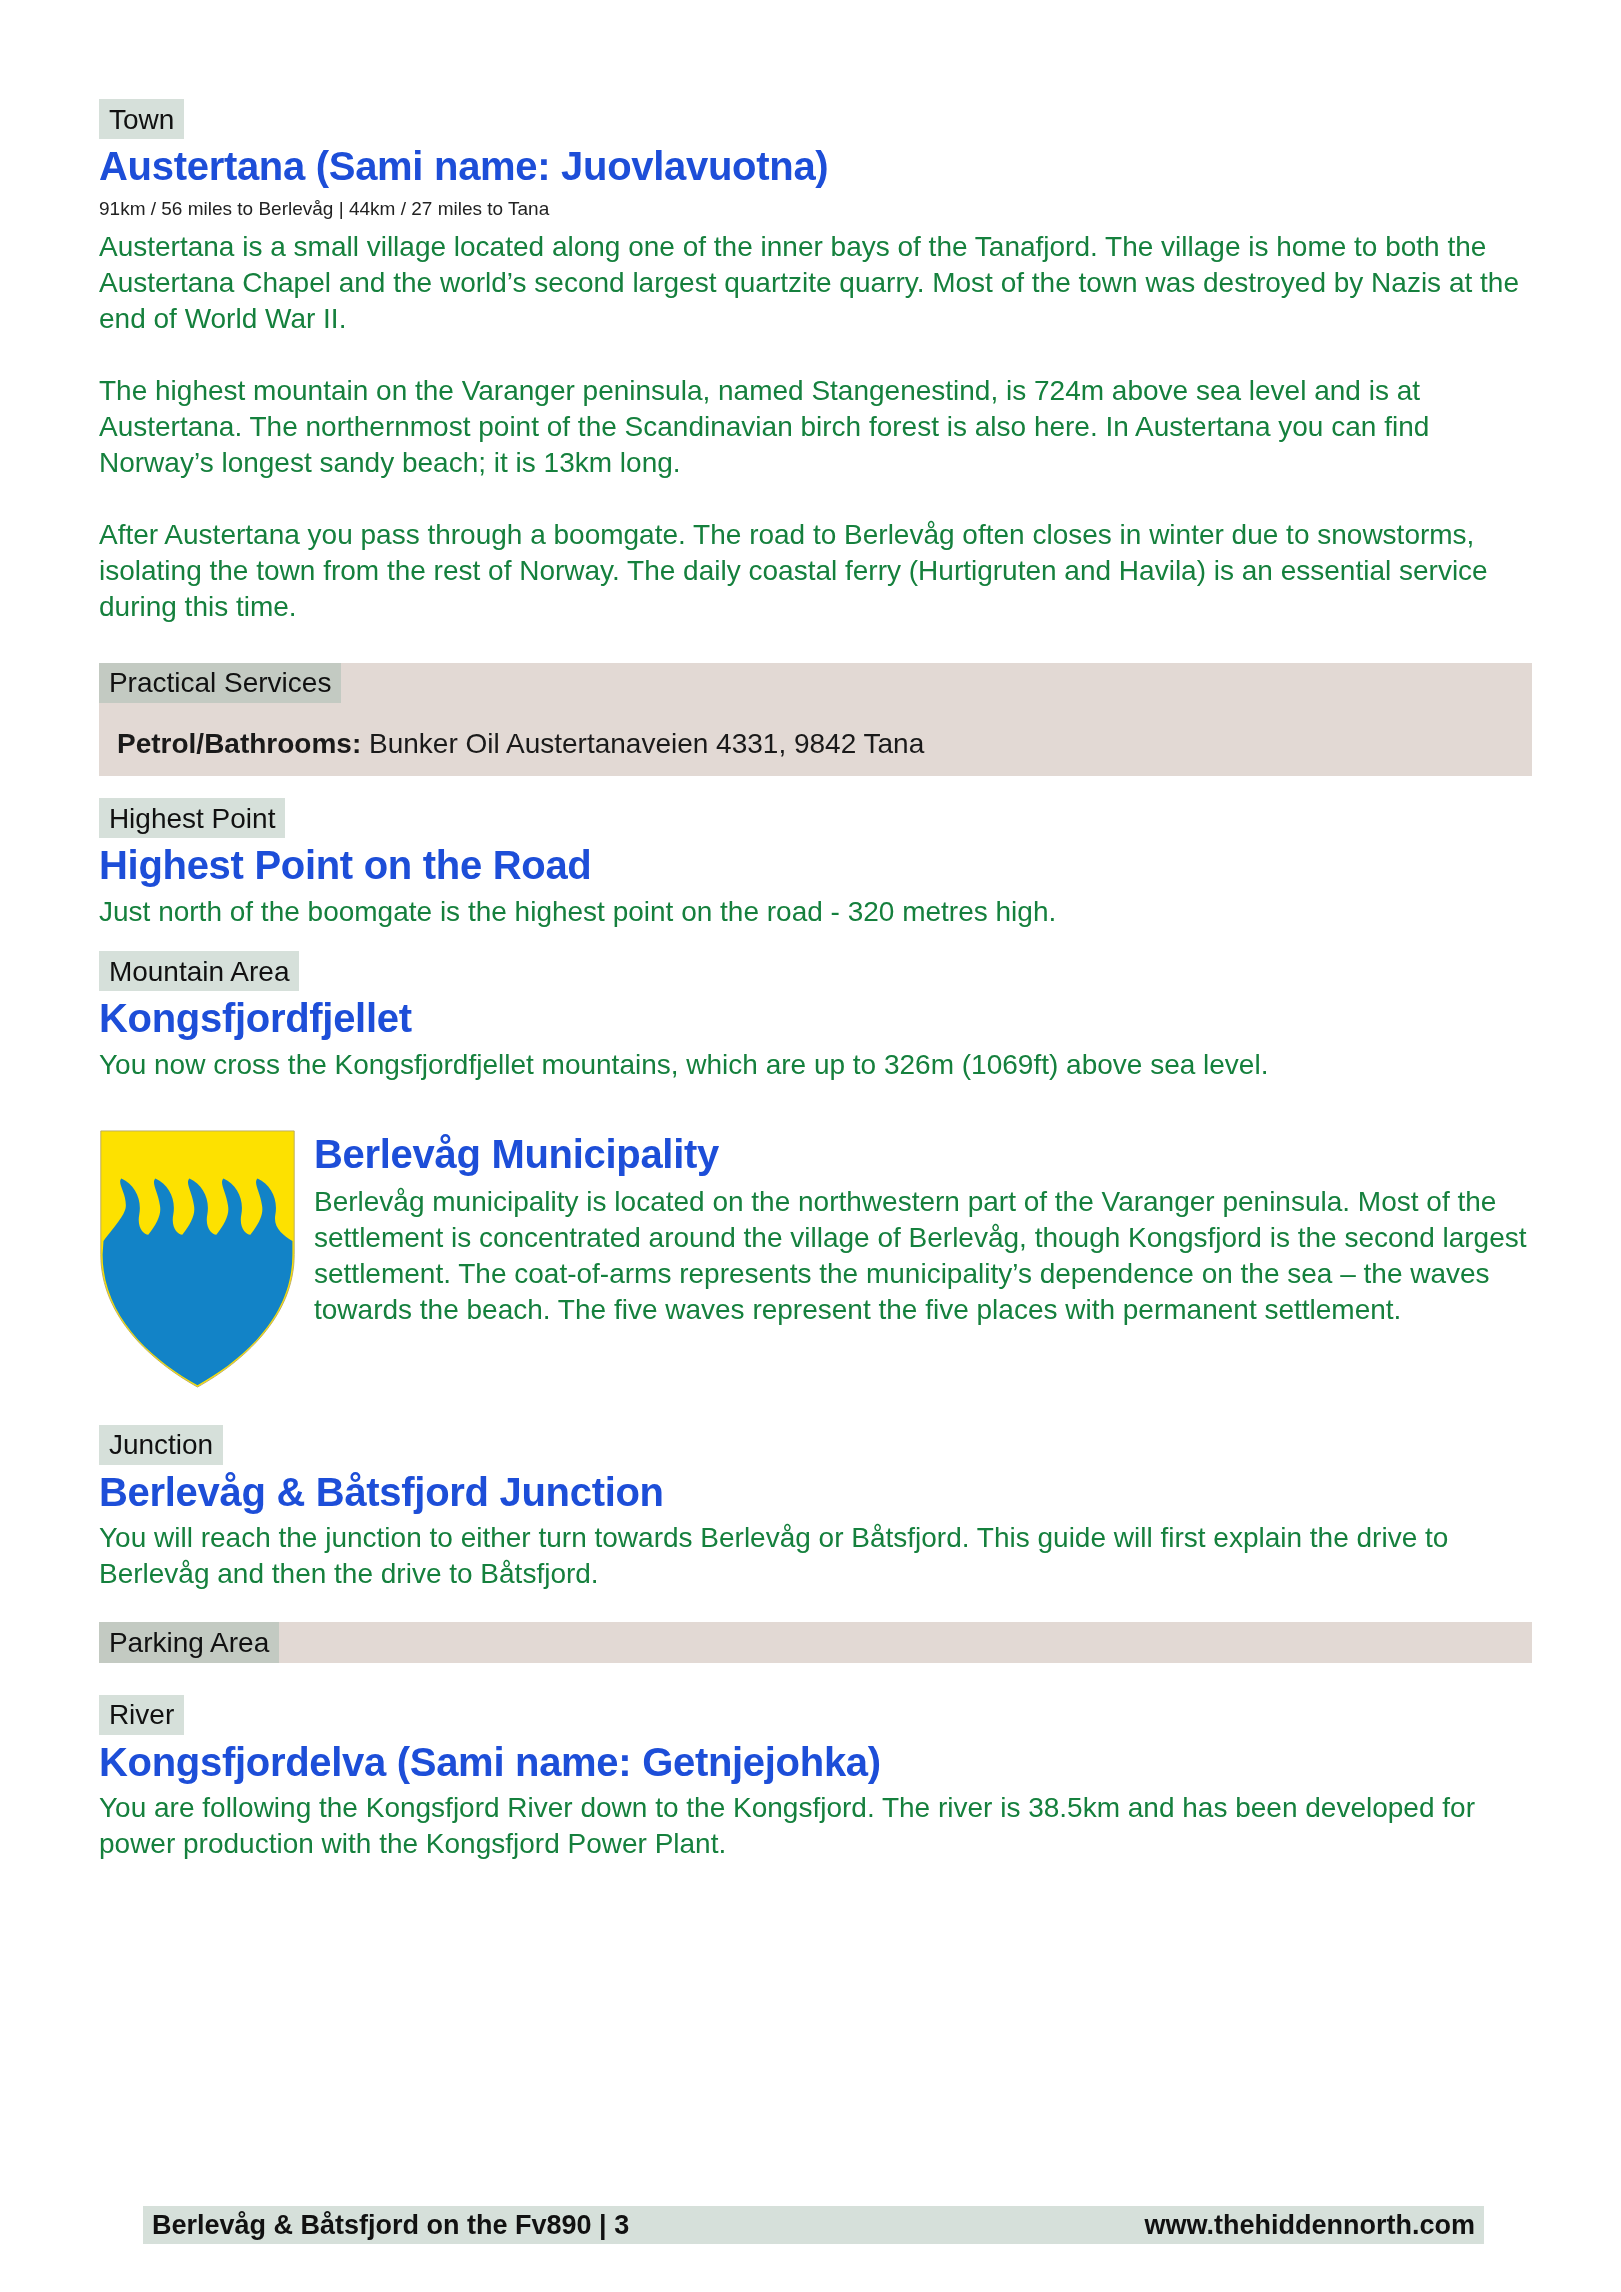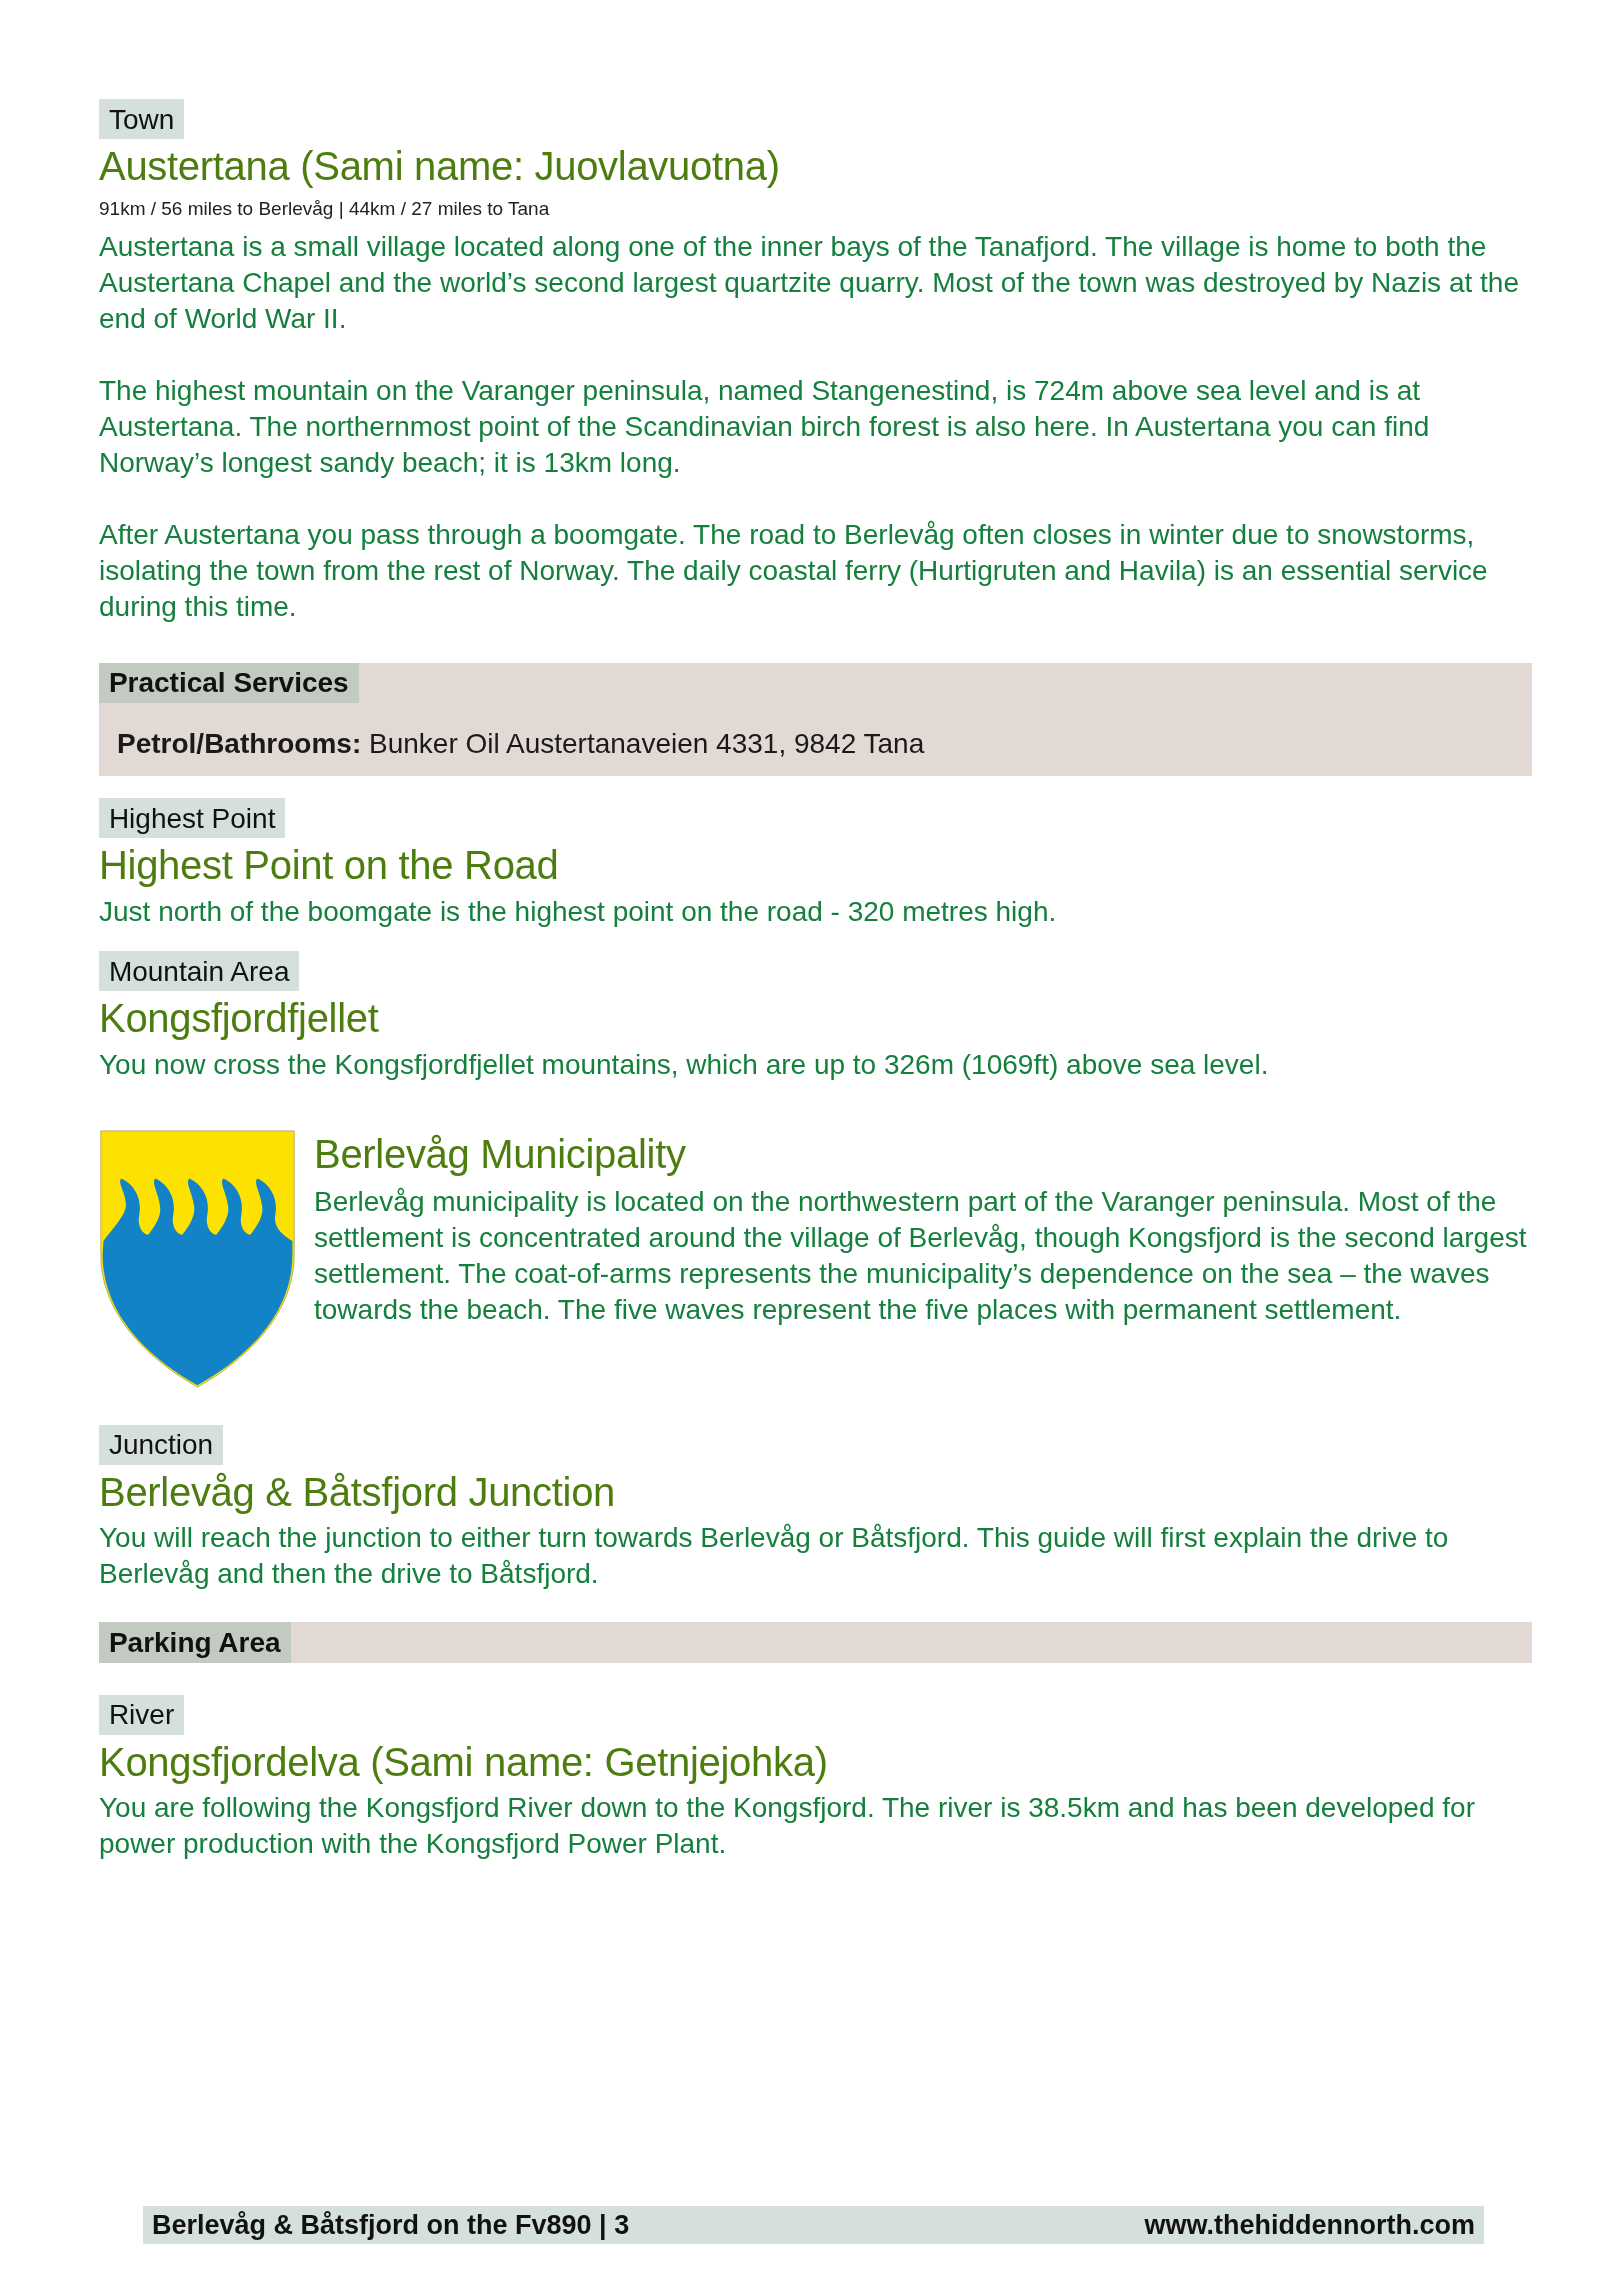--- a/index.html
+++ b/index.html
@@ -2,26 +2,26 @@
 <html style="font-size:14.3px"><head>
 <meta charset="utf-8">
 <style>
   html, body { margin:0; padding:0; background:#ffffff; }
   body { width:1621px; height:2293px; position:relative; overflow:hidden;
          font-family:"Liberation Sans", sans-serif; color:#1a1a1a; }
   .page { position:absolute; left:99px; top:99px; width:1433px; }
   .tag { display:inline-block; background:#d6e0da; padding:3.6px 9.9px 2.7px 9.9px;
          font-size:28px; line-height:34px; color:#111; }
   .tag.dark { background:#c3cac2; }
-  h2 { margin:1.8px 0 3.6px 0; font-size:40px; line-height:50px; font-weight:400; color:#4d7c0f; letter-spacing:-0.3px; }
+  h2 { margin:1.8px 0 3.6px 0; font-size:40px; line-height:50px; font-weight:700; color:#1d4ed8; letter-spacing:-0.3px; }
   .meta { font-size:19px; line-height:27px; margin:0 0 7.2px 0; color:#222; }
   p { margin:0; font-size:28px; line-height:36px; color:#15803d; }
   .gap { height:36px; }
   .box { background:#e2d9d4; width:1433px; margin-top:38px; }
-  .box .tag { display:block; width:max-content;font-weight:bold; }
+  .box .tag { display:block; width:max-content; }
   .box .body { padding:23px 18px 14.3px 18px; font-size:28px; line-height:36px; }
   .section { margin-top:21.5px; }
   .muni { display:flex; margin-top:46px; }
   .shield { width:197px; flex:0 0 197px; margin-right:18px; }
   .muni h2 { margin:0 0 5.4px 0; }
   .footer { position:absolute; left:143px; top:2206px; width:1341px; height:38px;
             background:#d6e0da; display:flex; justify-content:space-between; align-items:center;
             padding:12px 9px; box-sizing:border-box; font-size:27px; font-weight:700; color:#111; }
 </style>
 </head>

